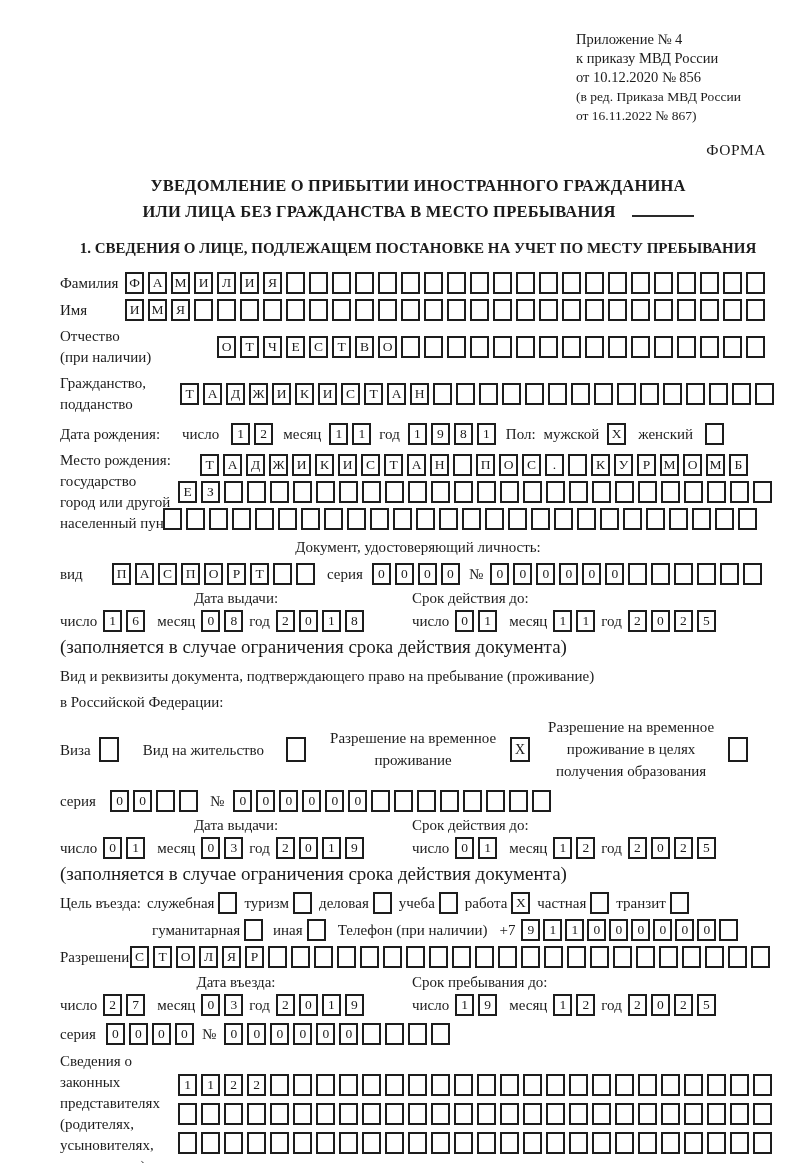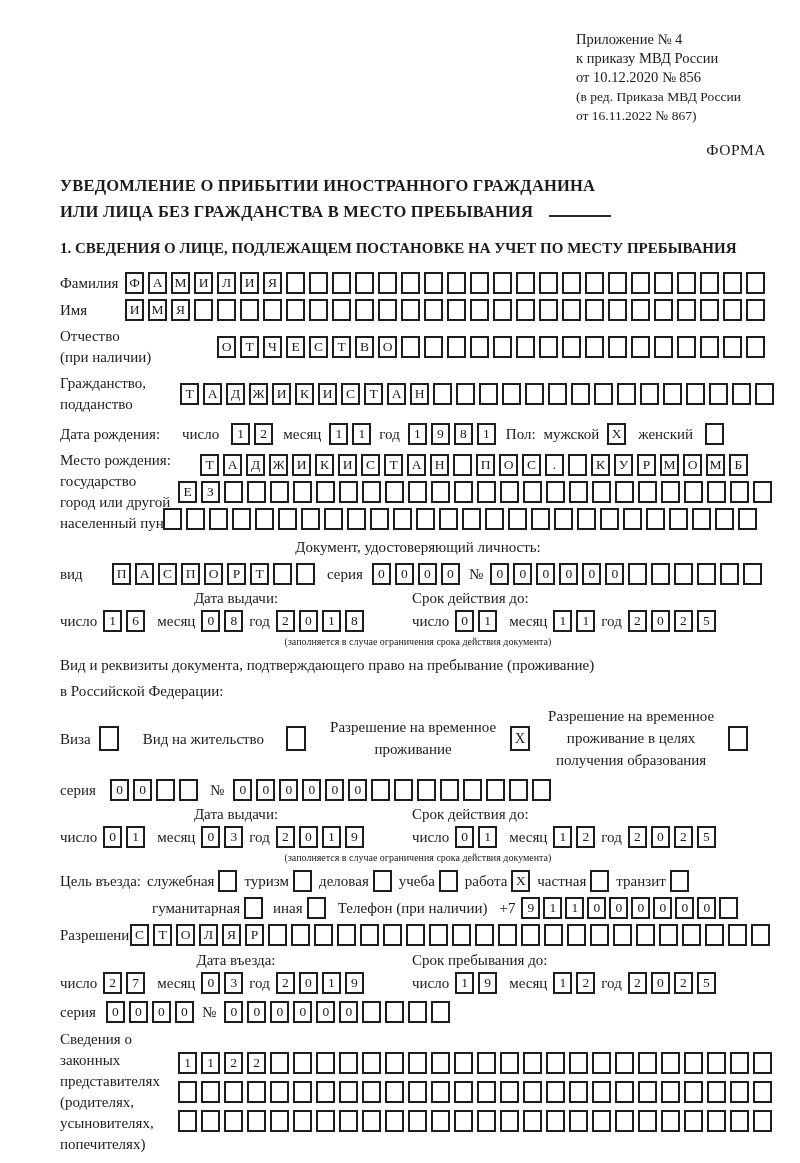--- a/index.html
+++ b/index.html
@@ -5,42 +5,42 @@
   html,body{margin:0;padding:0;background:#e8e8e8}
   .page{
     width:800px;height:1163px;margin:0 auto;background:#fff;color:#1b1b1b;
     box-sizing:border-box;padding:30px 24px 14px 60px;overflow:hidden;
     font-family:"Liberation Serif","DejaVu Serif",serif;font-size:15px;
   }
   
   .hdr{margin-left:auto;width:200px;line-height:1.32;font-size:14.5px}
   .hdr .sub{font-size:13.5px;margin-top:1px}
   .forma{text-align:right;font-weight:normal;font-size:15.5px;letter-spacing:.5px;margin:16px 10px 4px 0}
-  .title{font-weight:bold;font-size:16.5px;line-height:1.55;margin:14px 0 0 0;letter-spacing:.2px}
+  .title{text-align:center;font-weight:bold;font-size:16.5px;line-height:1.55;margin:14px 0 0 0;letter-spacing:.2px}
   .uline{display:inline-block;width:62px;height:13px;border-bottom:2.2px solid #2a2a2a;margin-left:16px}
-  .sect{font-weight:bold;font-size:15px;margin:16px 0 15px 0}
+  .sect{font-weight:bold;font-size:15px;text-align:center;margin:16px 0 15px 0}
   
   .row{display:flex;align-items:center;margin-bottom:5px;white-space:nowrap}
   .lbl{flex:0 0 auto;line-height:22px}
   .lbl2{line-height:21px}
   .boxes{display:flex;gap:4px;flex:0 0 auto}
   .boxes.tight{gap:3px}
   .cb,.ck{flex:0 0 auto;width:19px;height:22px;box-sizing:border-box;border:2px solid #1d1d1d;
     display:inline-flex;align-items:center;justify-content:center;font-size:13.5px;background:#fff}
   .ckL{width:20px;height:25px;box-sizing:border-box;border:2px solid #1d1d1d;flex:0 0 auto;
     display:inline-flex;align-items:center;justify-content:center;font-size:14px}
   .dl{line-height:22px;flex:0 0 auto}
   .dg{display:flex;gap:6px;align-items:center}
   .drow{display:flex;margin-bottom:4px}
   .dcell{width:352px;flex:0 0 auto}
   .dcell2{flex:1}
   .dhead{display:flex;margin-bottom:3px}
   .dhead .h1{width:352px;text-align:center;flex:0 0 auto}
   .dhead .h2{flex:1;text-align:left}
-  .noteR{text-align:center;font-size:10px;margin:1px 0 7px 0}
+  .noteR{text-align:left;font-size:19px;margin:1px 0 7px 0}
   .docHead{font-weight:normal;text-align:center;margin:3px 0 7px 0}
   .gap8{width:8px;flex:0 0 auto}.gap10{width:10px;flex:0 0 auto}.gap12{width:12px;flex:0 0 auto}
   .opt{display:flex;align-items:flex-start;gap:4px;margin-right:7px}
   .opt .olbl{line-height:22px}
   .resTxt{text-align:center;line-height:1.45}
   .plain{line-height:1.5;margin-bottom:3px}
 </style>
 </head>
 <body>
 

